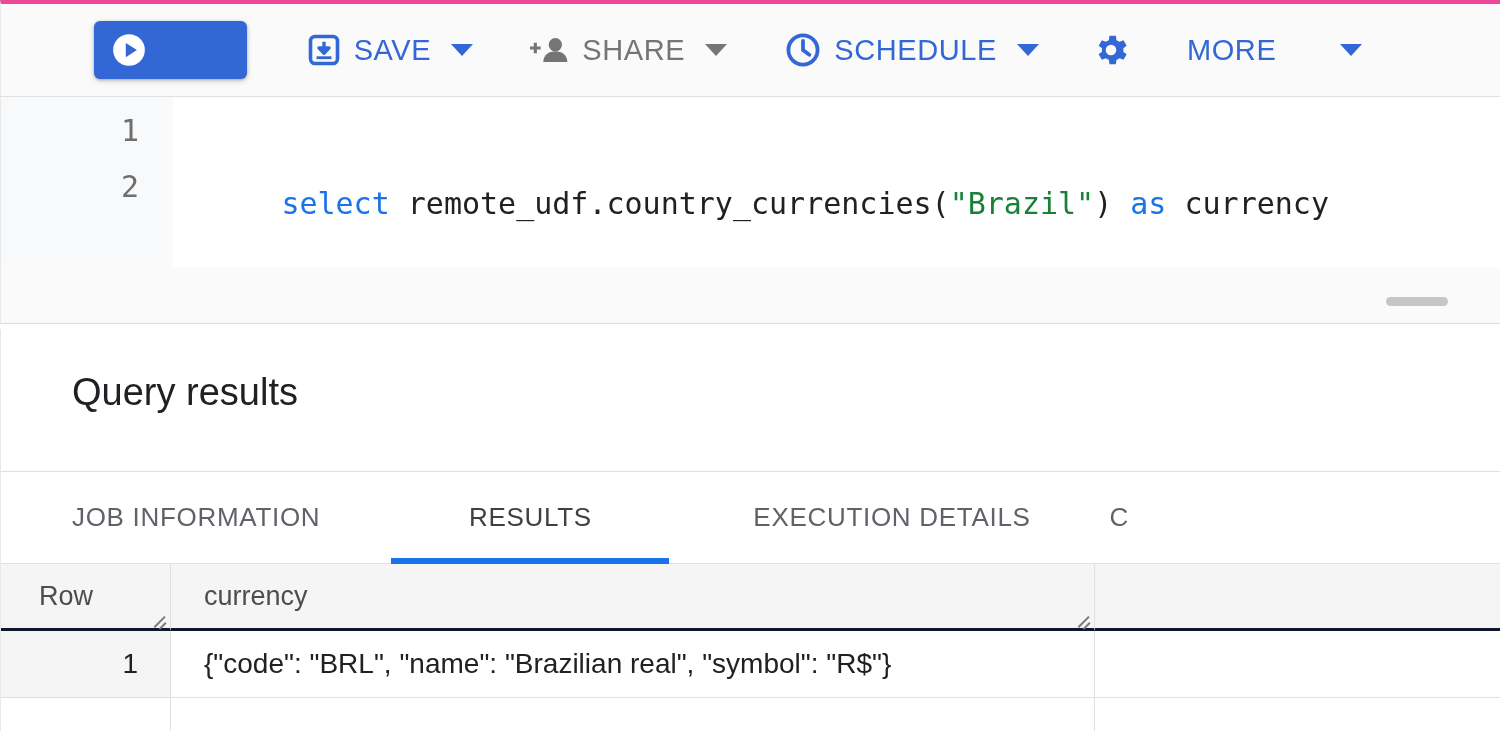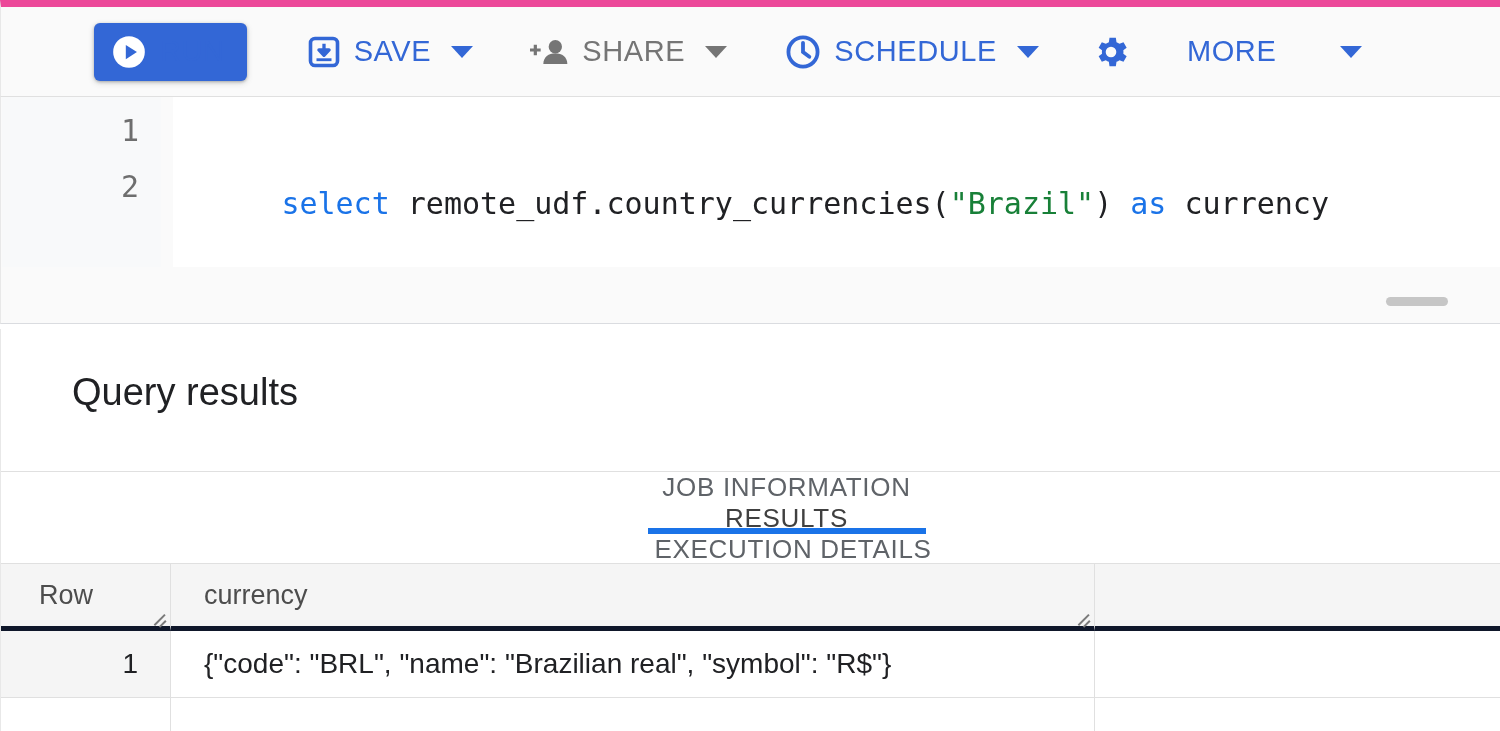--- a/index.html
+++ b/index.html
@@ -10,21 +10,21 @@
     overflow: hidden;
   }
 
   
   .toolbar {
     position: absolute; left: 0; top: 0;
     width: 1500px; height: 97px;
     background: #fafafa;
     border-bottom: 1px solid #e0e0e0;
     border-left: 1px solid #e8e8e8;
-    border-top: 7px solid #ec4899;
+    border-top: 4px solid #ec4899;
     display: flex; align-items: center;
   }
   .tb-btn {
     display: flex; align-items: center;
     height: 58px;
     background: transparent; border: none;
     cursor: pointer; white-space: nowrap;
   }
   .tb-run {
     margin-left: 93px;
@@ -108,21 +108,21 @@
   }
   .qr-title {
     position: absolute; left: 71px; top: 42px;
     font-size: 38px; color: #202124; font-weight: 400;
   }
 
   .tabs {
     position: absolute; left: 0; top: 143px;
     width: 1500px; height: 92px;
     border-bottom: 1px solid #e0e0e0;
-    display: flex; align-items: center; flex-direction: column;
+    display: flex; align-items: center;
   }
   .tab {
     position: relative; height: 92px;
     display: flex; align-items: center; justify-content: center;
     font-size: 26px; font-weight: 500; letter-spacing: .7px;
     color: #5f6368; cursor: pointer; white-space: nowrap;
   }
   .tab.active { color: #404040; }
   .tab.active::after {
     content: ""; position: absolute;
@@ -138,21 +138,21 @@
   
   .rtable {
     position: absolute; left: 0; top: 235px;
     width: 1500px; height: 172px;
   }
   .r-row { display: flex; width: 1500px; }
   .r-head .cell {
     background: #f5f5f5;
     height: 67px;
     border-right: 1px solid #e0e0e0;
-    border-bottom: 5px solid #0f172a;
+    border-bottom: 3px solid #0f172a;
     display: flex; align-items: center;
     font-size: 27px; color: #4d4d4d;
     position: relative;
   }
   .r-body .cell {
     height: 67px;
     border-right: 1px solid #e0e0e0;
     border-bottom: 1px solid #e0e0e0;
     display: flex; align-items: center;
     font-size: 28px; color: #202124;

